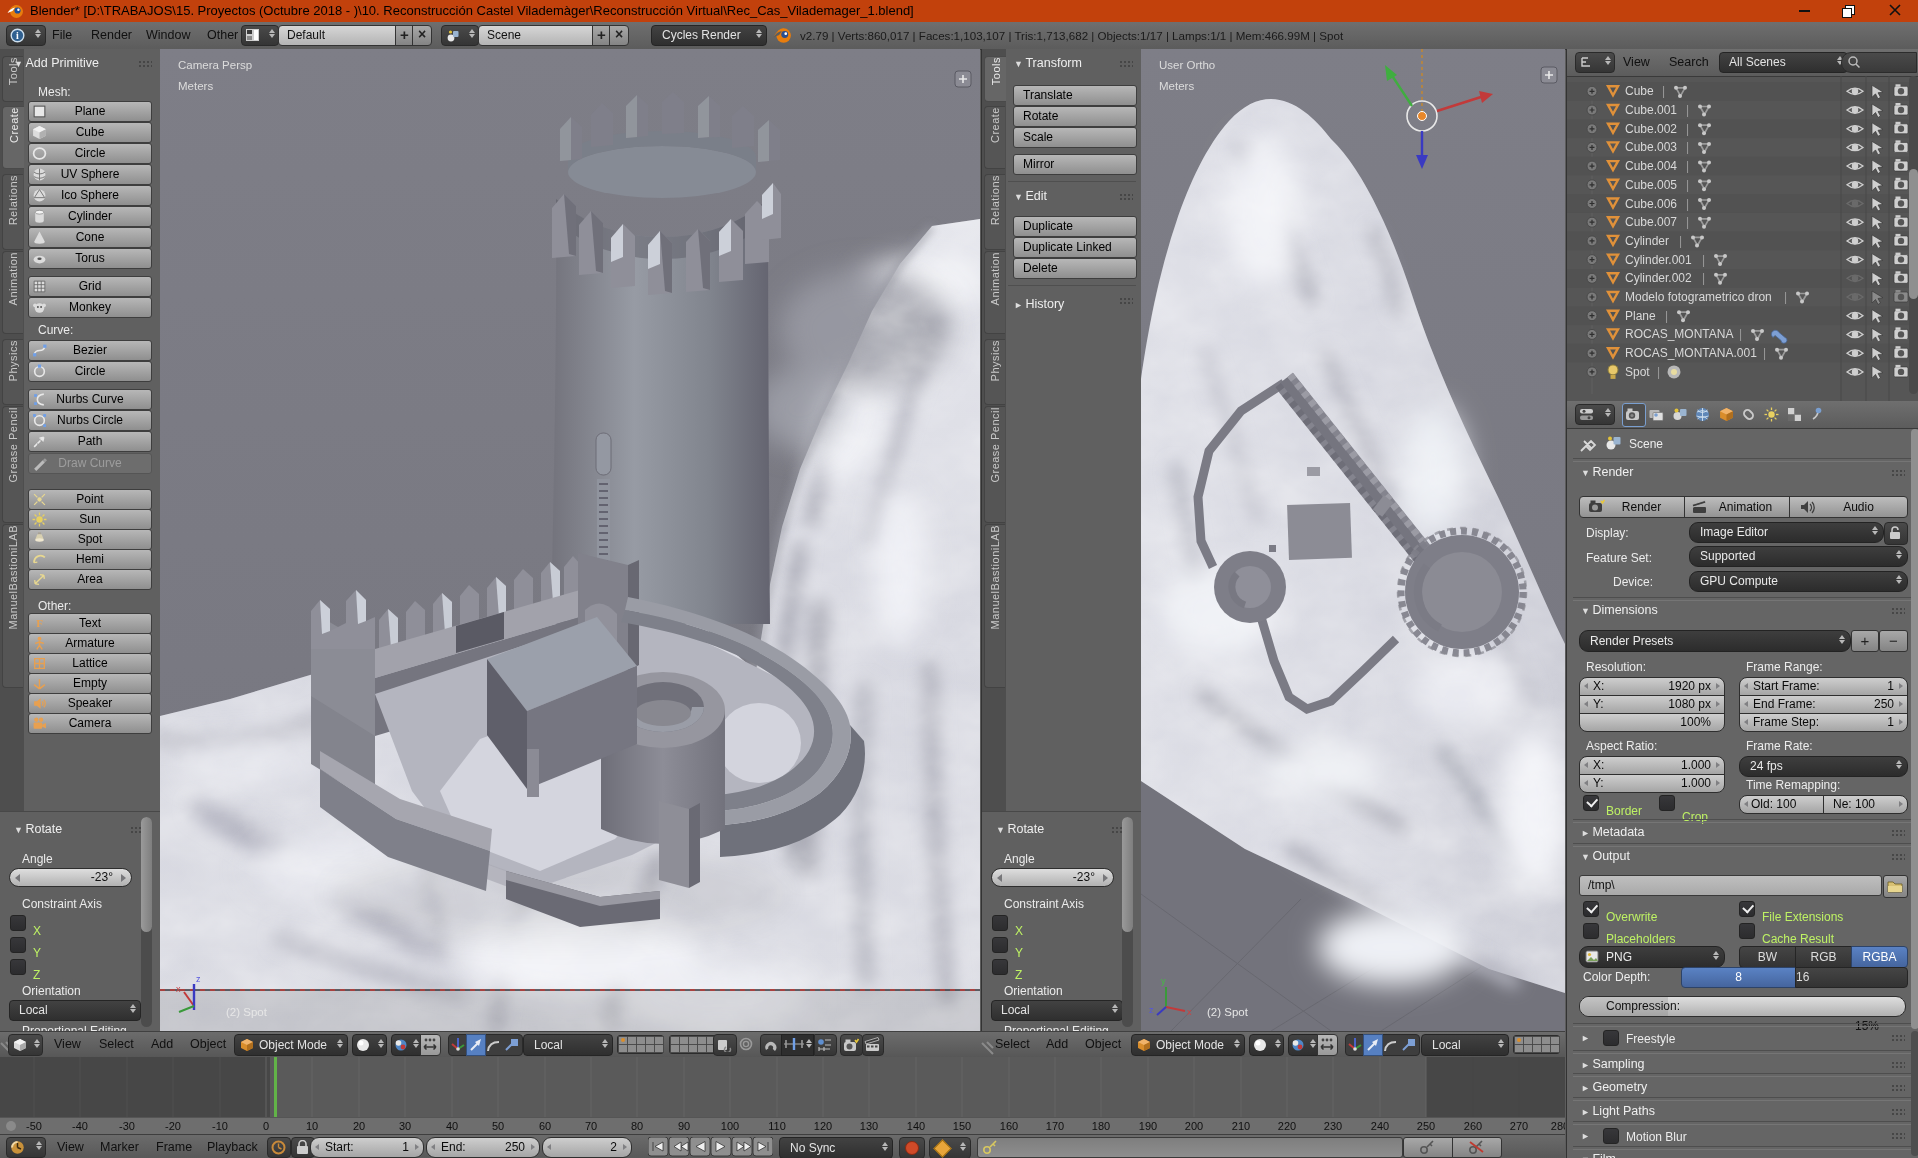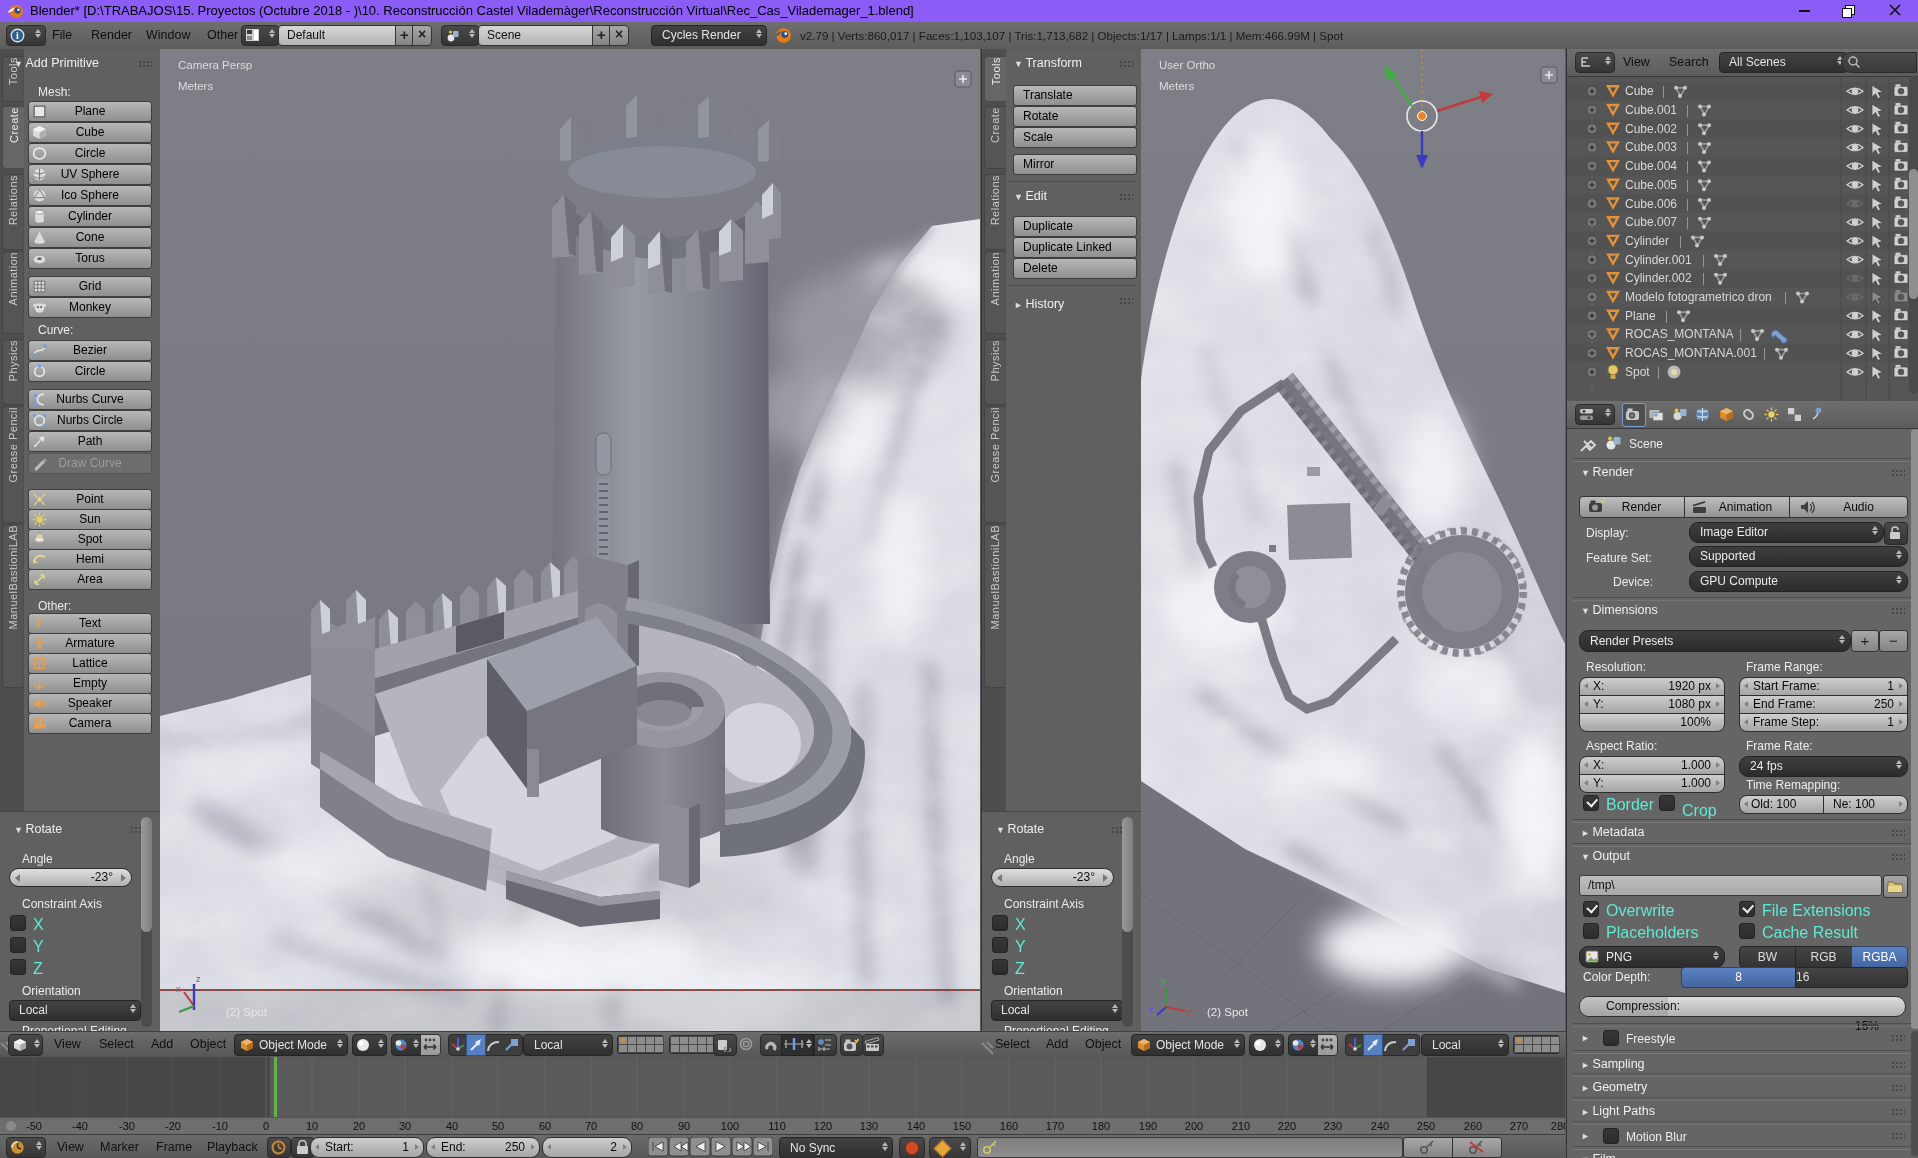--- a/index.html
+++ b/index.html
@@ -27,36 +27,36 @@
   .ptitlec:before{content:"► ";font-size:9px;color:#ddd;}
   .grip{position:absolute;width:14px;height:7px;
     background-image:radial-gradient(circle,#3f3f3f 1px,transparent 1.2px);
     background-size:4px 4px;opacity:.8;}
   .tab{position:absolute;left:2px;width:20px;background:#555555;border:1px solid #434343;border-right:none;
        border-radius:4px 0 0 4px;color:#c9c9c9;font-size:11px;}
   .tab span{writing-mode:vertical-rl;transform:rotate(180deg);display:block;margin:auto;letter-spacing:.5px;}
   .tabon{background:#666666;color:#e8e8e8;left:2px;width:21px;border-color:#4a4a4a;}
   .chk{position:absolute;width:14px;height:14px;border-radius:3px;background:linear-gradient(#37373a,#2c2c2e);border:1px solid #242424;}
   .chk.on:before{content:"";position:absolute;left:3px;top:2px;width:8px;height:4.5px;border-left:2.2px solid #f0f0f0;border-bottom:2.2px solid #f0f0f0;transform:rotate(-48deg);}
-  .chklbl{position:absolute;font-size:16px;color:#5eead4;}
+  .chklbl{position:absolute;font-size:12px;color:#bef264;margin-top:8px;}
   .slider{position:absolute;border-radius:10px;background:linear-gradient(#dedede,#b1b1b1);border:1px solid #2e2e2e;color:#111;font-size:12px;}
   .slider .la{position:absolute;left:5px;top:50%;margin-top:-4px;width:0;height:0;border-top:4px solid transparent;border-bottom:4px solid transparent;border-right:5px solid #77777a;}
   .slider .ra{position:absolute;right:5px;top:50%;margin-top:-4px;width:0;height:0;border-top:4px solid transparent;border-bottom:4px solid transparent;border-left:5px solid #77777a;}
   .num{position:absolute;border-radius:9px;background:linear-gradient(#cecece,#a5a5a5);border:1px solid #2e2e2e;color:#0a0a0a;font-size:12px;}
   .num .la{position:absolute;left:4px;top:50%;margin-top:-3.5px;width:0;height:0;border-top:3.5px solid transparent;border-bottom:3.5px solid transparent;border-right:4.5px solid #808083;}
   .num .ra{position:absolute;right:4px;top:50%;margin-top:-3.5px;width:0;height:0;border-top:3.5px solid transparent;border-bottom:3.5px solid transparent;border-left:4.5px solid #808083;}
   .plabel{position:absolute;font-size:12px;color:#ececec;}
   .psep{position:absolute;height:2px;border-top:1px solid #4e4e4e;border-bottom:1px solid #757575;}
   .pdd{position:absolute;background:linear-gradient(#3e3e3e,#2c2c2c);border:1px solid #232323;border-radius:9px;color:#eaeaea;font-size:12px;}
   .prow{font-size:12px;color:#0c0c0c;}
 </style>
 </head>
 <body>
 
-<div class="abs" style="left:0;top:0;width:1918px;height:22px;background:#8b5cf6;">
+<div class="abs" style="left:0;top:0;width:1918px;height:22px;background:#c2410c;">
   <svg class="abs" style="left:7px;top:3px" width="17" height="16" viewBox="0 0 17 16">
     <circle cx="9.5" cy="8.5" r="6.5" fill="#e87d0d"></circle>
     <circle cx="10.5" cy="7.5" r="3.1" fill="#1b4e9b"></circle>
     <circle cx="11.4" cy="6.8" r="1.2" fill="#fff"></circle>
     <path d="M1,9 Q4,3 10,2 L6,6 Z" fill="#e87d0d"></path>
     <path d="M0.5,10 Q3,5.5 8,4.5 L5.5,8 Z" fill="#fff"></path>
   </svg>
   <div class="abs" style="left:30px;top:3px;font-size:13px;color:#000;">Blender* [D:\TRABAJOS\15. Proyectos (Octubre 2018 - )\10. Reconstrucción Castel Vilademàger\Reconstrucción Virtual\Rec_Cas_Vilademager_1.blend]</div>
   <div class="abs" style="left:1799px;top:10px;width:11px;height:1.6px;background:#111;"></div>
   <div class="abs" style="left:1845px;top:5px;width:8px;height:8px;border:1.4px solid #111;background:#fff;"></div>

